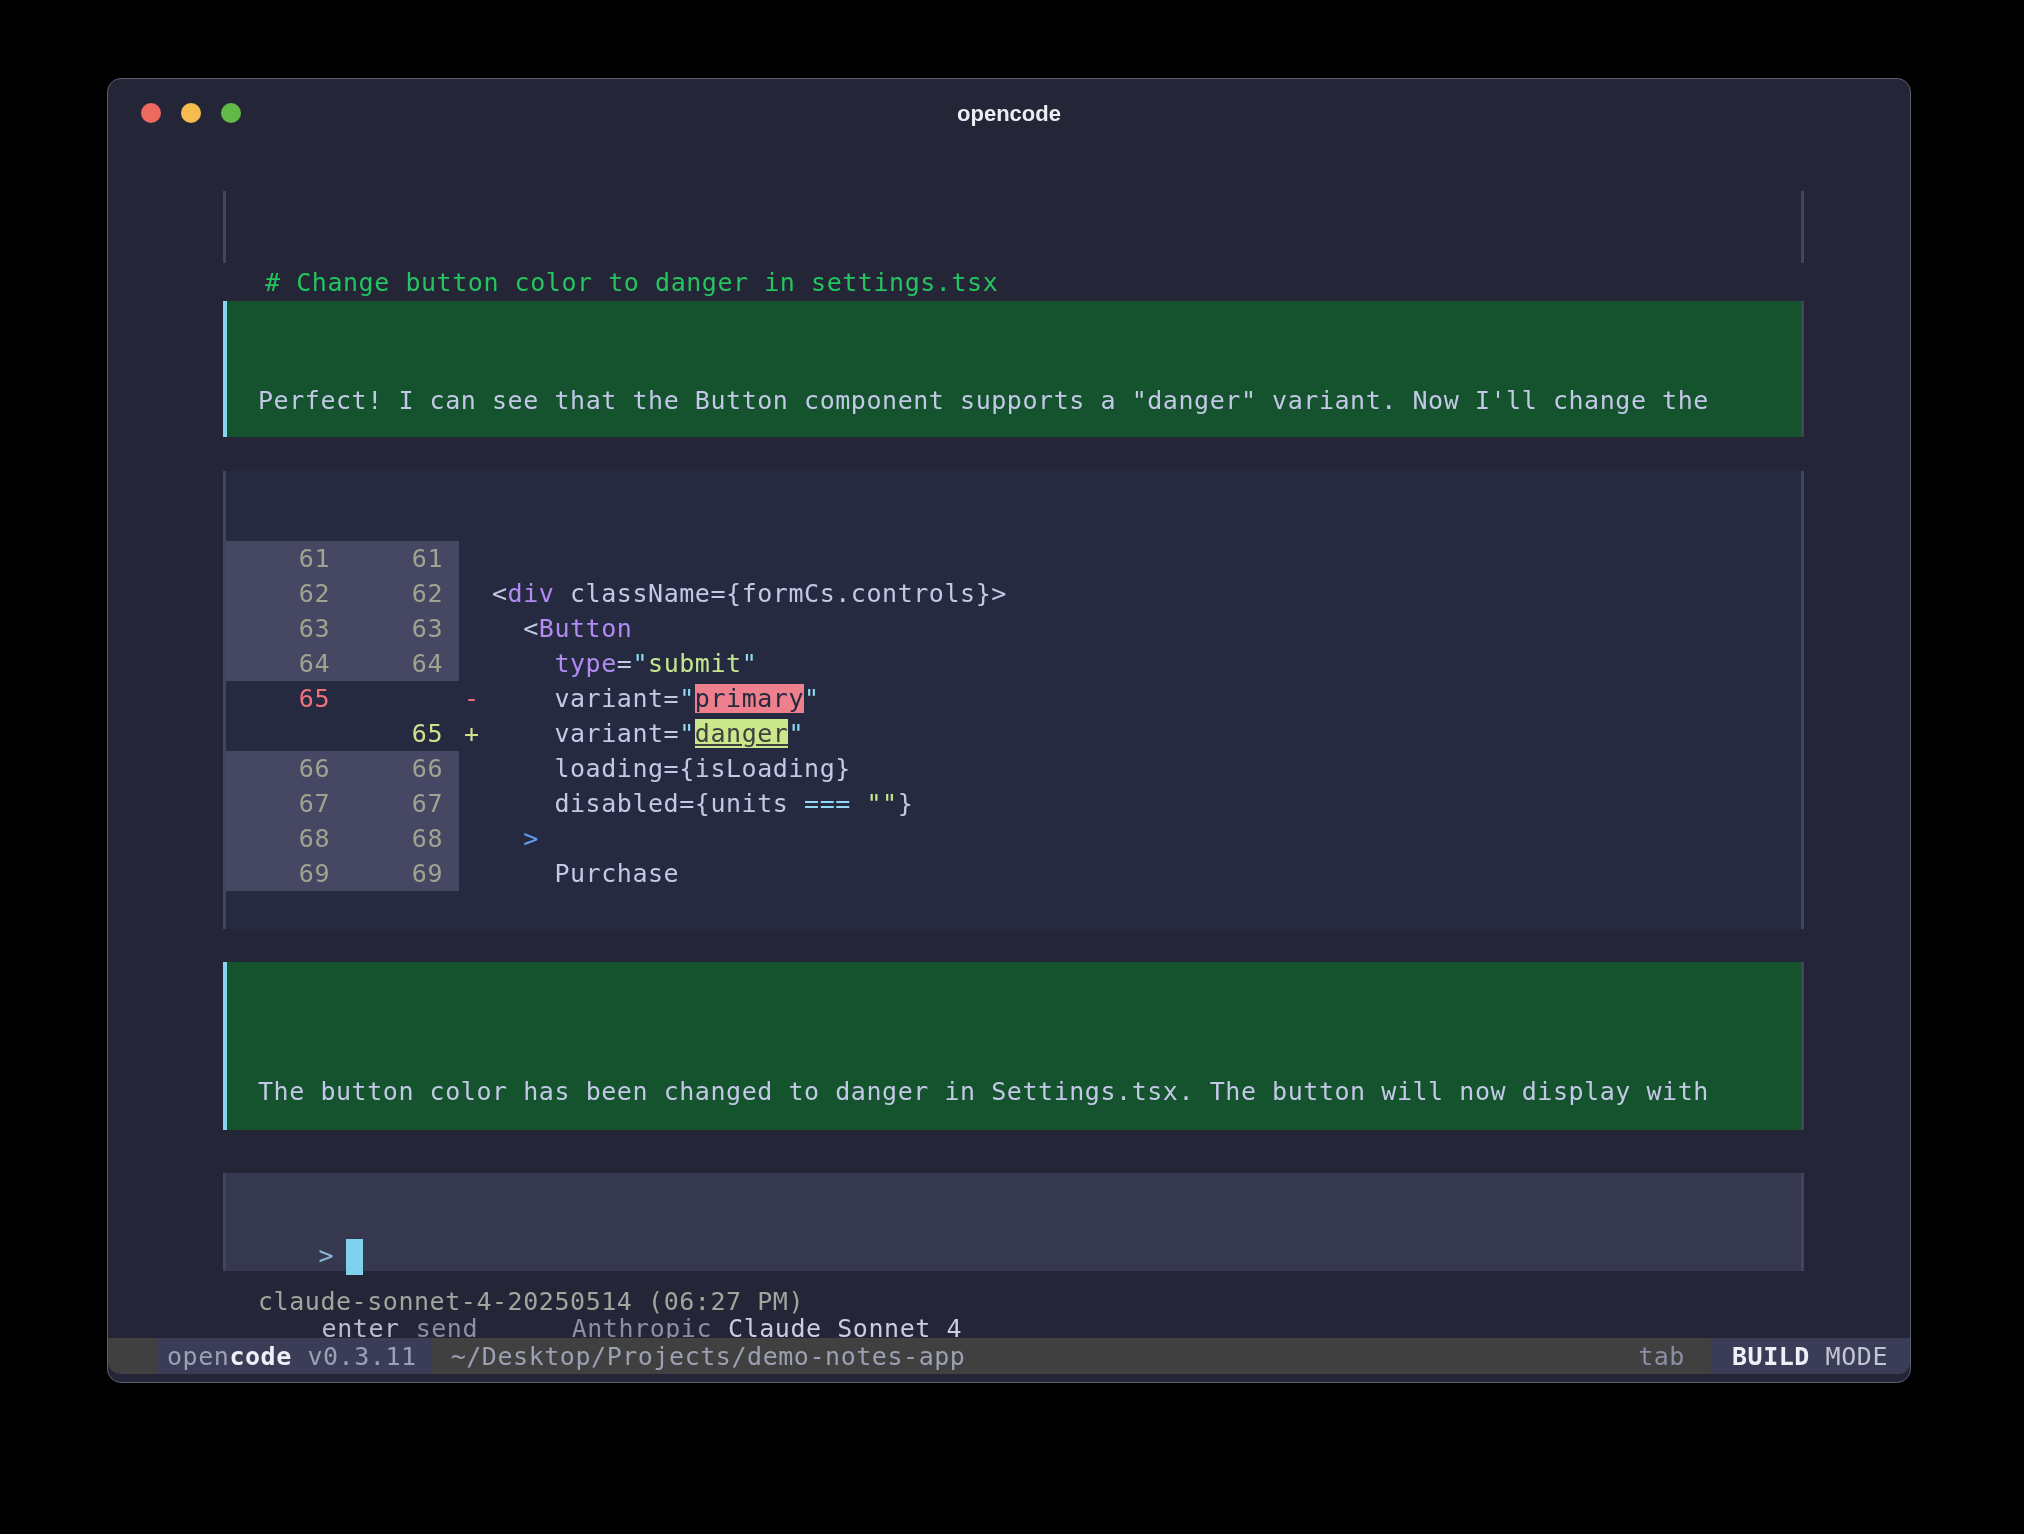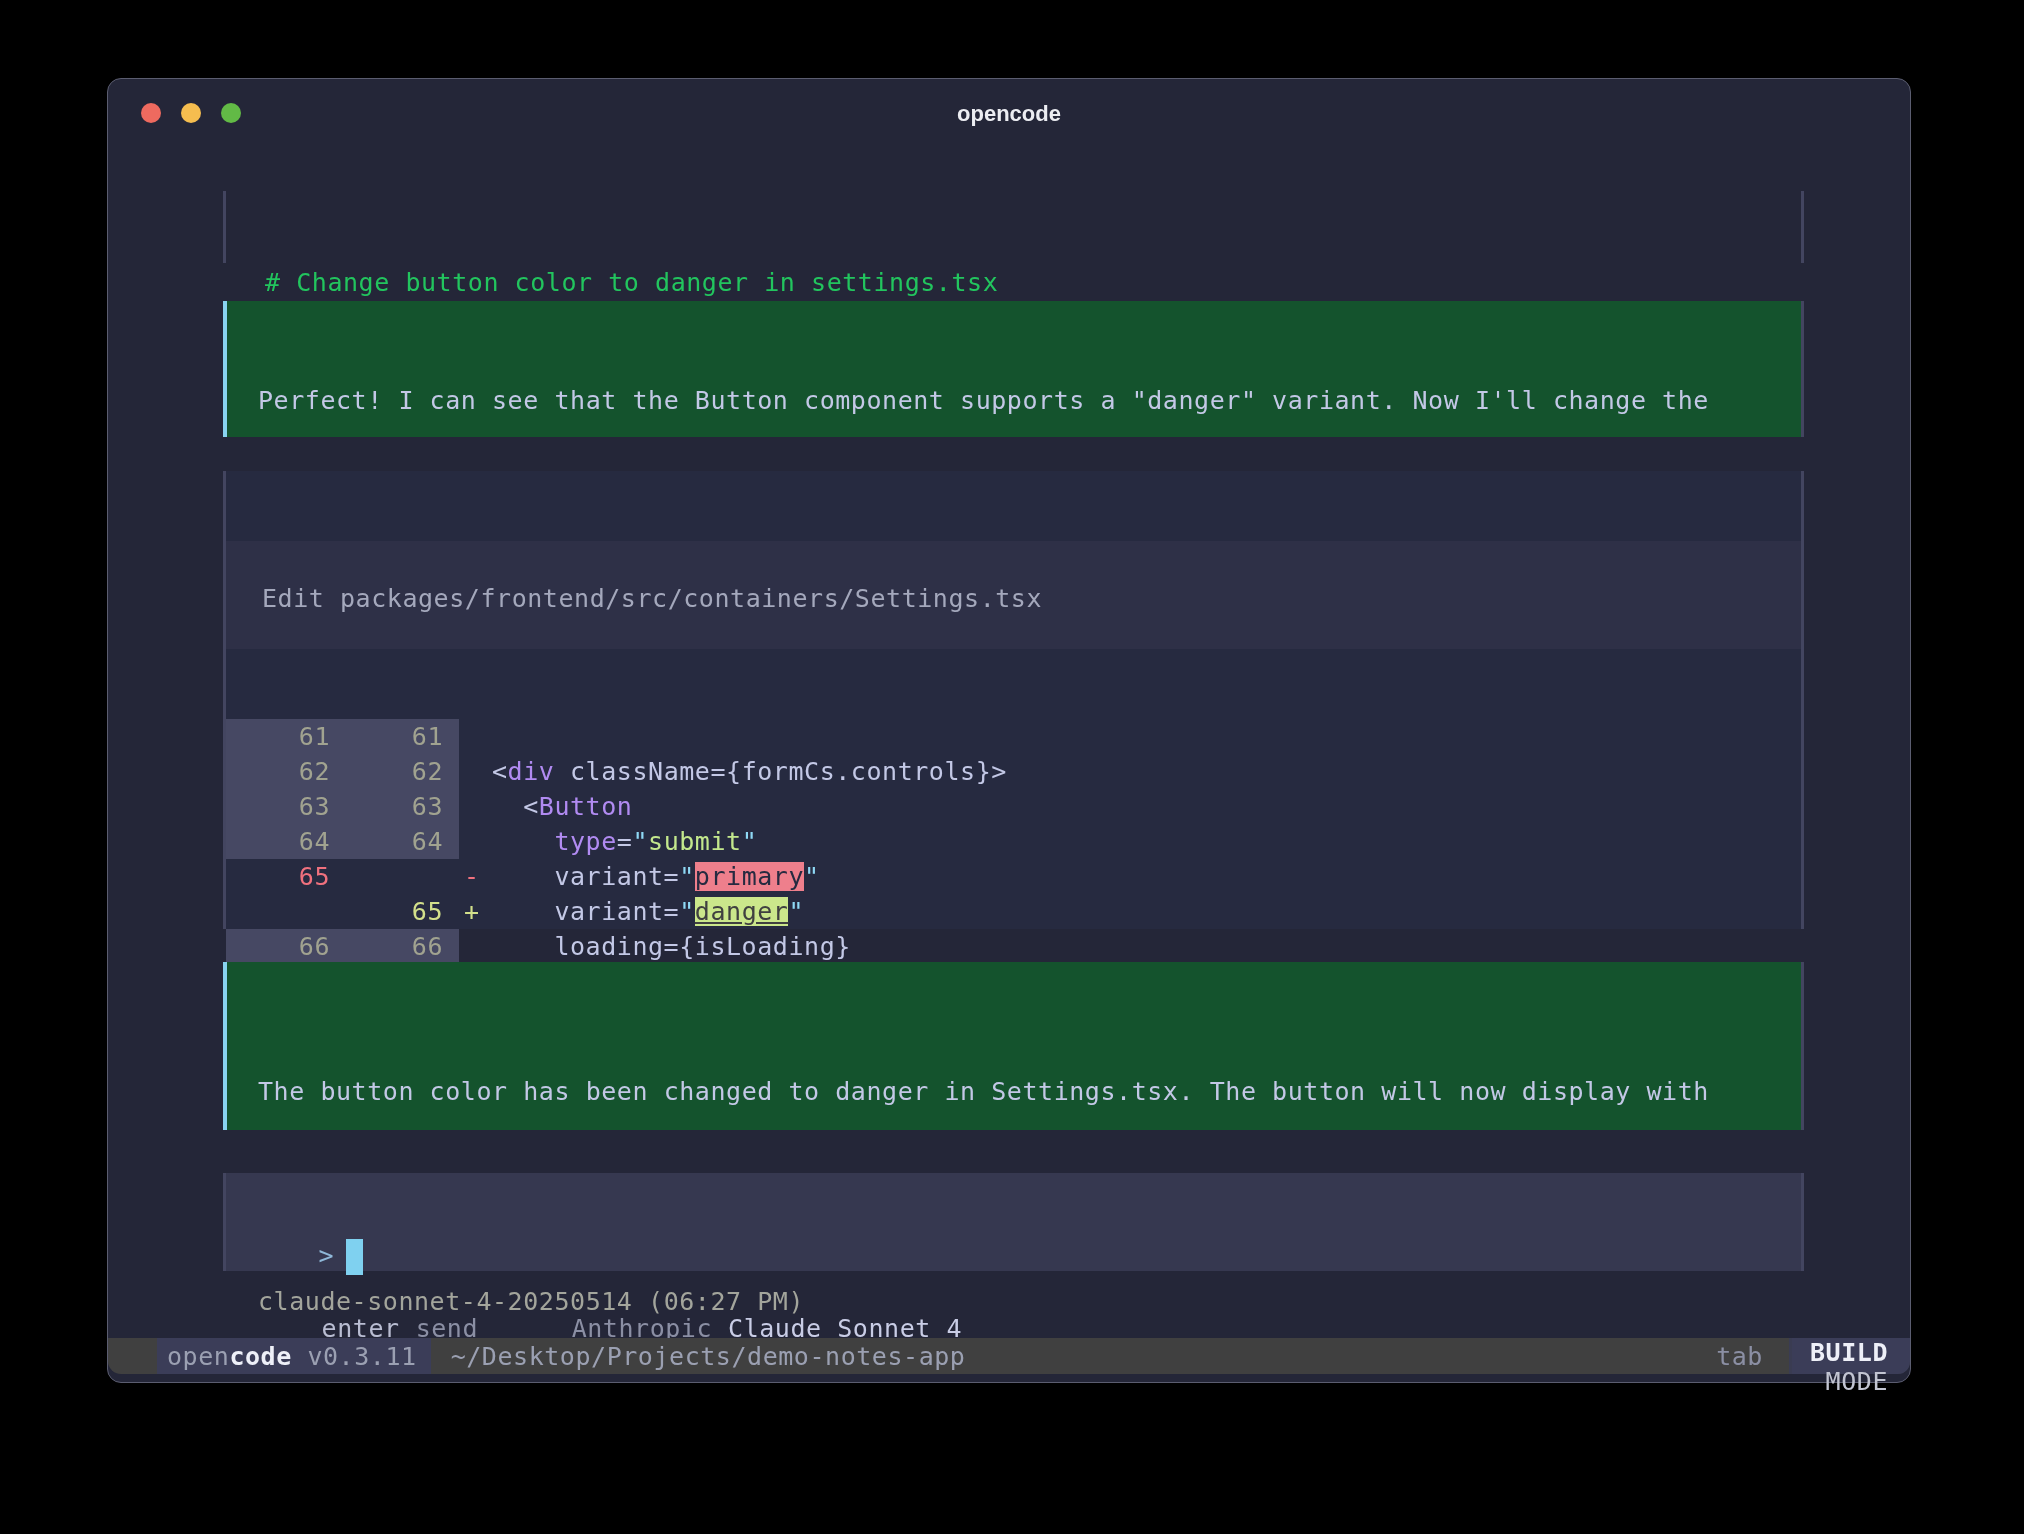--- a/index.html
+++ b/index.html
@@ -99,21 +99,21 @@
   }
   .chip { background:#3b3d58; height:36px; display:flex; align-items:center; }
   .app-chip { margin-left:17px; padding:0 14px 0 10px; }
   .sb-dim { color:#9ba0b2; }
   .sb-bright { color:#eef0f8; font-weight:bold; }
   .sb-mid { color:#c2c5d2; }
   .cwd { margin-left:20px; color:#9ba0b2; }
   .sb-spacer { flex:1; }
   .tab-hint { color:#8b8fa4; margin-right:26px; }
   .sb-divider { width:3px; height:36px; background:#3a3c52; }
-  .mode-chip { padding:0 22px 0 18px; border-radius:0 0 12px 0;flex-direction:column; }
+  .mode-chip { padding:0 22px 0 18px; border-radius:0 0 12px 0; }
 </style>
 </head>
 <body>
 
 <div class="window">
 
   <div class="titlebar">
     <div class="traffic">
       <span class="light red"></span>
       <span class="light yellow"></span>
@@ -131,21 +131,20 @@
     </div>
   </section>
 
   <section class="msg msg1 mono">
     <div class="msg-line">Perfect! I can see that the Button component supports a "danger" variant. Now I'll change the</div>
     <div class="msg-line">button variant from "primary" to "danger" in Settings.tsx:</div>
     <div class="msg-meta">claude-sonnet-4-20250514 (06:27 PM)</div>
   </section>
 
   <section class="edit-block mono">
-    <div class="edit-header"><span>Edit </span><span>packages/frontend/src/containers/Settings.tsx</span></div>
     <div class="diff" id="diff-view"><div class="drow context"><span class="gnum old">61</span><span class="gnum new">61</span><span class="gmark"></span><span class="gcode"></span></div><div class="drow context"><span class="gnum old">62</span><span class="gnum new">62</span><span class="gmark"></span><span class="gcode"><span>&lt;</span><span class="tk-tag">div</span><span> className={formCs.controls}&gt;</span></span></div><div class="drow context"><span class="gnum old">63</span><span class="gnum new">63</span><span class="gmark"></span><span class="gcode"><span>  &lt;</span><span class="tk-tag">Button</span></span></div><div class="drow context"><span class="gnum old">64</span><span class="gnum new">64</span><span class="gmark"></span><span class="gcode"><span>    </span><span class="tk-tag">type</span><span>=</span><span class="tk-quote">"</span><span class="tk-string">submit</span><span class="tk-quote">"</span></span></div><div class="drow removed"><span class="gnum old">65</span><span class="gnum new"></span><span class="gmark">-</span><span class="gcode"><span>    variant=</span><span class="tk-quote">"</span><span class="tk-removed-word">primary</span><span class="tk-quote">"</span></span></div><div class="drow added"><span class="gnum old"></span><span class="gnum new">65</span><span class="gmark">+</span><span class="gcode"><span>    variant=</span><span class="tk-quote">"</span><span class="tk-added-word">danger</span><span class="tk-quote">"</span></span></div><div class="drow context"><span class="gnum old">66</span><span class="gnum new">66</span><span class="gmark"></span><span class="gcode"><span>    loading={isLoading}</span></span></div><div class="drow context"><span class="gnum old">67</span><span class="gnum new">67</span><span class="gmark"></span><span class="gcode"><span>    disabled={units </span><span class="tk-op">===</span><span> </span><span class="tk-string">""</span><span>}</span></span></div><div class="drow context"><span class="gnum old">68</span><span class="gnum new">68</span><span class="gmark"></span><span class="gcode"><span>  </span><span class="tk-bracket">&gt;</span></span></div><div class="drow context"><span class="gnum old">69</span><span class="gnum new">69</span><span class="gmark"></span><span class="gcode"><span>    Purchase</span></span></div></div>
   </section>
 
   <section class="msg msg2 mono">
     <div class="msg-line">The button color has been changed to danger in Settings.tsx. The button will now display with</div>
     <div class="msg-line">a red/rose color scheme instead of the blue/sky primary color.</div>
     <div class="msg-meta">claude-sonnet-4-20250514 (06:27 PM)</div>
   </section>
 
   <section class="input-box mono">

